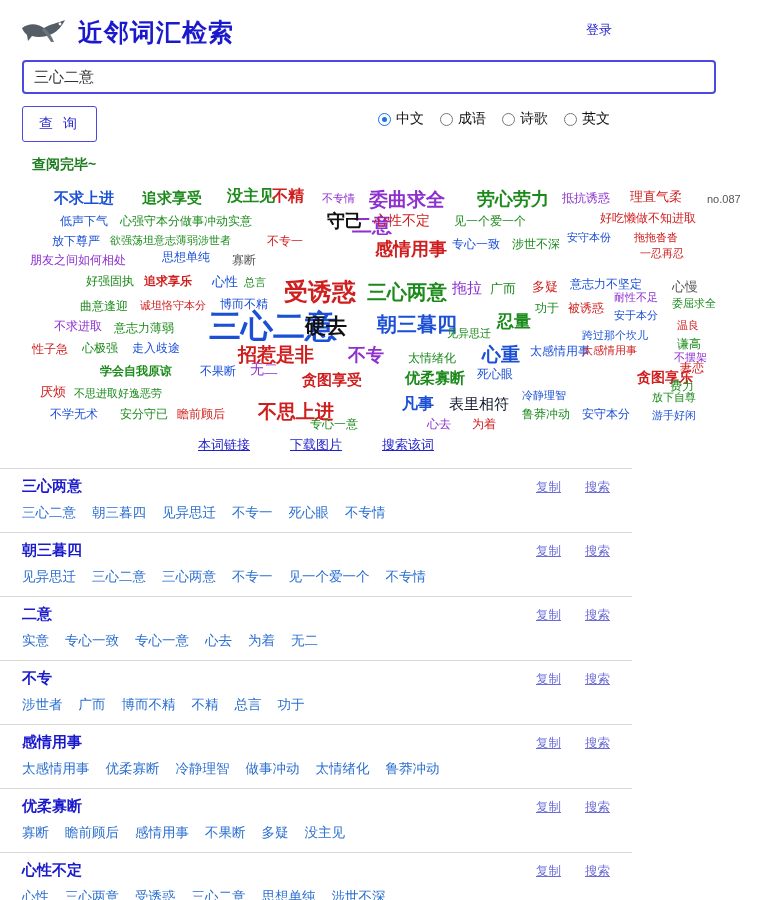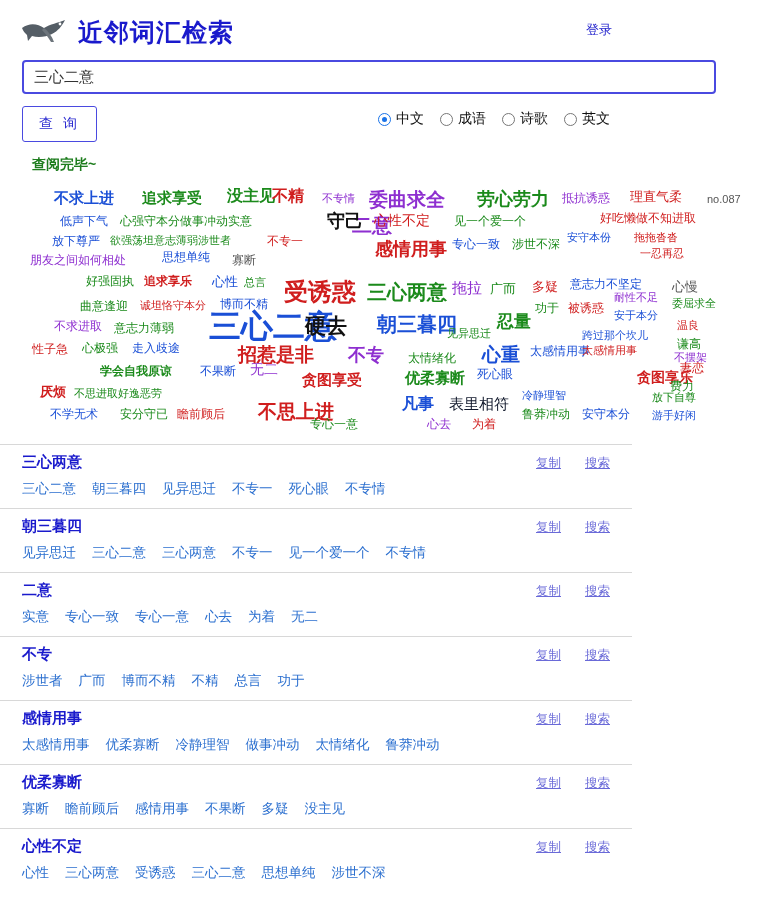--- a/index.html
+++ b/index.html
@@ -235,35 +235,40 @@
       <span style="left: 508px; top: 165px; font-size: 12px; color: rgb(26, 79, 214); font-weight: normal;">太感情用事</span>
       <span style="left: 560px; top: 165px; font-size: 11px; color: rgb(208, 30, 30); font-weight: normal;">太感情用事</span>
       <span style="left: 386px; top: 172px; font-size: 12px; color: rgb(27, 138, 27); font-weight: normal;">太情绪化</span>
       <span style="left: 652px; top: 172px; font-size: 11px; color: rgb(142, 47, 208); font-weight: normal;">不摆架</span>
       <span style="left: 78px; top: 185px; font-size: 12px; color: rgb(27, 138, 27); font-weight: bold;">学会自我原谅</span>
       <span style="left: 178px; top: 185px; font-size: 12px; color: rgb(26, 79, 214); font-weight: normal;">不果断</span>
       <span style="left: 228px; top: 182px; font-size: 14px; color: rgb(142, 47, 208); font-weight: normal;">无二</span>
       <span style="left: 455px; top: 188px; font-size: 12px; color: rgb(26, 79, 214); font-weight: normal;">死心眼</span>
       <span style="left: 658px; top: 182px; font-size: 12px; color: rgb(208, 30, 30); font-weight: normal;">妻恋</span>
       <span style="left: 648px; top: 200px; font-size: 12px; color: rgb(27, 138, 27); font-weight: normal;">费力</span>
-      <span style="left: 18px; top: 205px; font-size: 13px; color: rgb(208, 30, 30); font-weight: bold;">厌烦</span>
+      <span style="left: 18px; top: 205px; font-size: 13px; color: rgb(208, 30, 30); font-weight: normal;">厌烦</span>
       <span style="left: 52px; top: 208px; font-size: 11px; color: rgb(27, 138, 27); font-weight: normal;">不思进取好逸恶劳</span>
       <span style="left: 500px; top: 210px; font-size: 11px; color: rgb(26, 79, 214); font-weight: normal;">冷静理智</span>
       <span style="left: 630px; top: 212px; font-size: 11px; color: rgb(27, 138, 27); font-weight: normal;">放下自尊</span>
       <span style="left: 28px; top: 228px; font-size: 12px; color: rgb(26, 79, 214); font-weight: normal;">不学无术</span>
       <span style="left: 98px; top: 228px; font-size: 12px; color: rgb(27, 138, 27); font-weight: normal;">安分守已</span>
       <span style="left: 155px; top: 228px; font-size: 12px; color: rgb(208, 30, 30); font-weight: normal;">瞻前顾后</span>
       <span style="left: 500px; top: 228px; font-size: 12px; color: rgb(27, 138, 27); font-weight: normal;">鲁莽冲动</span>
       <span style="left: 560px; top: 228px; font-size: 12px; color: rgb(26, 79, 214); font-weight: normal;">安守本分</span>
       <span style="left: 630px; top: 230px; font-size: 11px; color: rgb(26, 79, 214); font-weight: normal;">游手好闲</span>
       <span style="left: 288px; top: 238px; font-size: 12px; color: rgb(27, 138, 27); font-weight: normal;">专心一意</span>
       <span style="left: 405px; top: 238px; font-size: 12px; color: rgb(142, 47, 208); font-weight: normal;">心去</span>
       <span style="left: 450px; top: 238px; font-size: 12px; color: rgb(208, 30, 30); font-weight: normal;">为着</span>
     </div>
 
+  <div class="cloud-actions">
+    <a>本词链接</a>
+    <a>下载图片</a>
+    <a>搜索该词</a>
+  </div>
 
   <div class="results" id="results">
       <div class="group">
         <div class="group-title">三心两意</div>
         <div class="group-words">
           <span>三心二意</span>
           <span>朝三暮四</span>
           <span>见异思迁</span>
           <span>不专一</span>
           <span>死心眼</span>

